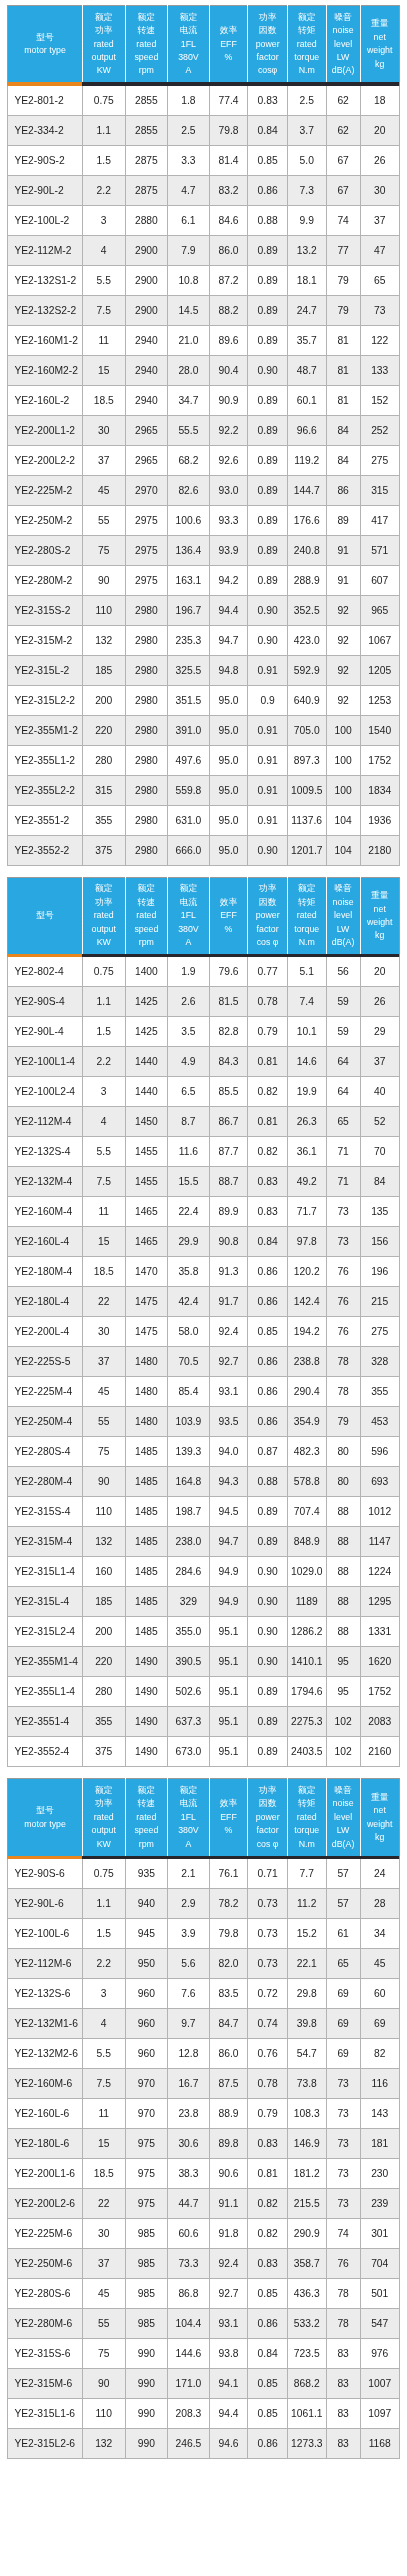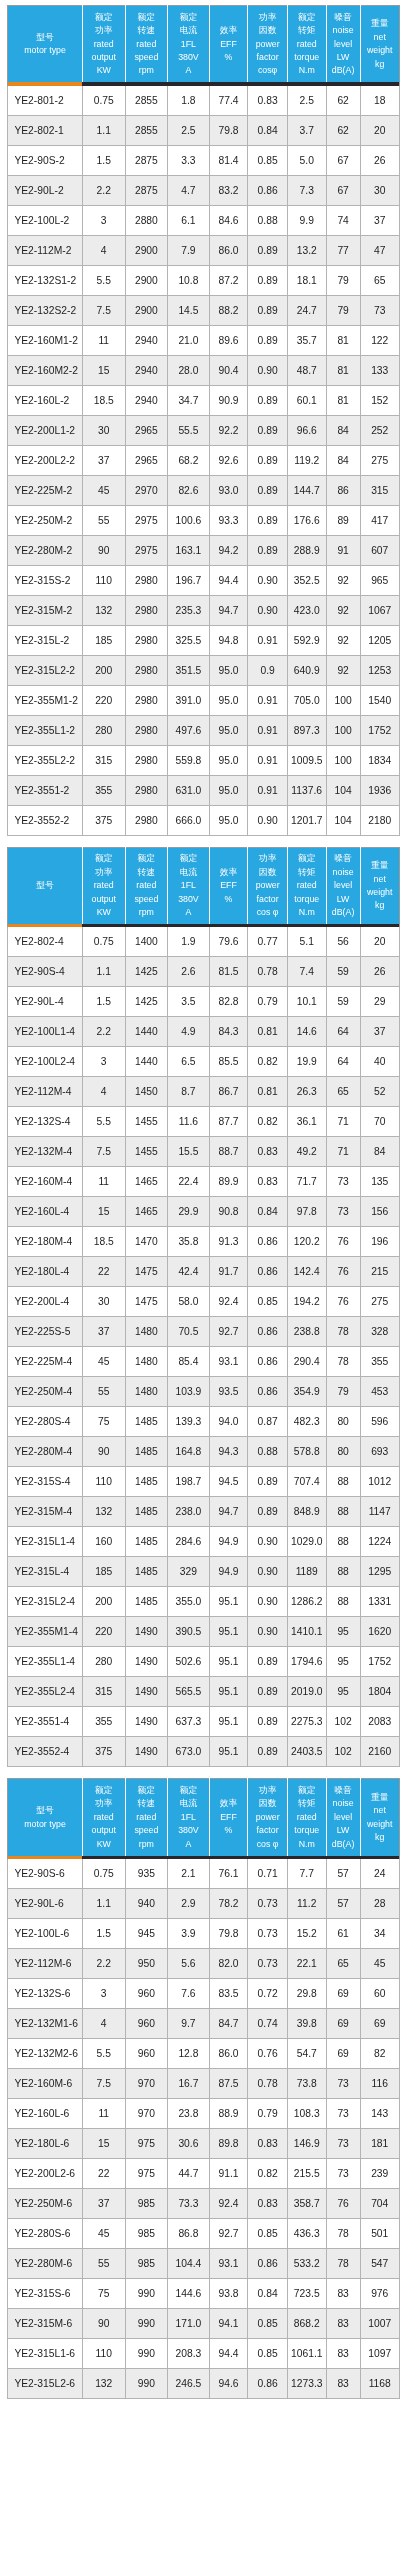--- a/index.html
+++ b/index.html
@@ -160,21 +160,21 @@
             <td class="num">0.75</td>
             <td class="num">2855</td>
             <td class="num">1.8</td>
             <td class="num">77.4</td>
             <td class="num">0.83</td>
             <td class="num">2.5</td>
             <td class="num">62</td>
             <td class="num">18</td>
           </tr>
           <tr>
-            <td class="model">YE2-802-1</td>
+            <td class="model">YE2-334-2</td>
             <td class="num">1.1</td>
             <td class="num">2855</td>
             <td class="num">2.5</td>
             <td class="num">79.8</td>
             <td class="num">0.84</td>
             <td class="num">3.7</td>
             <td class="num">62</td>
             <td class="num">20</td>
           </tr>
           <tr>
@@ -312,20 +312,31 @@
           <tr>
             <td class="model">YE2-250M-2</td>
             <td class="num">55</td>
             <td class="num">2975</td>
             <td class="num">100.6</td>
             <td class="num">93.3</td>
             <td class="num">0.89</td>
             <td class="num">176.6</td>
             <td class="num">89</td>
             <td class="num">417</td>
+          </tr>
+          <tr>
+            <td class="model">YE2-280S-2</td>
+            <td class="num">75</td>
+            <td class="num">2975</td>
+            <td class="num">136.4</td>
+            <td class="num">93.9</td>
+            <td class="num">0.89</td>
+            <td class="num">240.8</td>
+            <td class="num">91</td>
+            <td class="num">571</td>
           </tr>
           <tr>
             <td class="model">YE2-280M-2</td>
             <td class="num">90</td>
             <td class="num">2975</td>
             <td class="num">163.1</td>
             <td class="num">94.2</td>
             <td class="num">0.89</td>
             <td class="num">288.9</td>
             <td class="num">91</td>
@@ -780,31 +791,20 @@
             <td class="num">280</td>
             <td class="num">1490</td>
             <td class="num">502.6</td>
             <td class="num">95.1</td>
             <td class="num">0.89</td>
             <td class="num">1794.6</td>
             <td class="num">95</td>
             <td class="num">1752</td>
           </tr>
           <tr>
-            <td class="model">YE2-355L2-4</td>
-            <td class="num">315</td>
-            <td class="num">1490</td>
-            <td class="num">565.5</td>
-            <td class="num">95.1</td>
-            <td class="num">0.89</td>
-            <td class="num">2019.0</td>
-            <td class="num">95</td>
-            <td class="num">1804</td>
-          </tr>
-          <tr>
             <td class="model">YE2-3551-4</td>
             <td class="num">355</td>
             <td class="num">1490</td>
             <td class="num">637.3</td>
             <td class="num">95.1</td>
             <td class="num">0.89</td>
             <td class="num">2275.3</td>
             <td class="num">102</td>
             <td class="num">2083</td>
           </tr>
@@ -1005,31 +1005,53 @@
             <td class="num">15</td>
             <td class="num">975</td>
             <td class="num">30.6</td>
             <td class="num">89.8</td>
             <td class="num">0.83</td>
             <td class="num">146.9</td>
             <td class="num">73</td>
             <td class="num">181</td>
           </tr>
           <tr>
+            <td class="model">YE2-200L1-6</td>
+            <td class="num">18.5</td>
+            <td class="num">975</td>
+            <td class="num">38.3</td>
+            <td class="num">90.6</td>
+            <td class="num">0.81</td>
+            <td class="num">181.2</td>
+            <td class="num">73</td>
+            <td class="num">230</td>
+          </tr>
+          <tr>
             <td class="model">YE2-200L2-6</td>
             <td class="num">22</td>
             <td class="num">975</td>
             <td class="num">44.7</td>
             <td class="num">91.1</td>
             <td class="num">0.82</td>
             <td class="num">215.5</td>
             <td class="num">73</td>
             <td class="num">239</td>
           </tr>
           <tr>
+            <td class="model">YE2-225M-6</td>
+            <td class="num">30</td>
+            <td class="num">985</td>
+            <td class="num">60.6</td>
+            <td class="num">91.8</td>
+            <td class="num">0.82</td>
+            <td class="num">290.9</td>
+            <td class="num">74</td>
+            <td class="num">301</td>
+          </tr>
+          <tr>
             <td class="model">YE2-250M-6</td>
             <td class="num">37</td>
             <td class="num">985</td>
             <td class="num">73.3</td>
             <td class="num">92.4</td>
             <td class="num">0.83</td>
             <td class="num">358.7</td>
             <td class="num">76</td>
             <td class="num">704</td>
           </tr>

